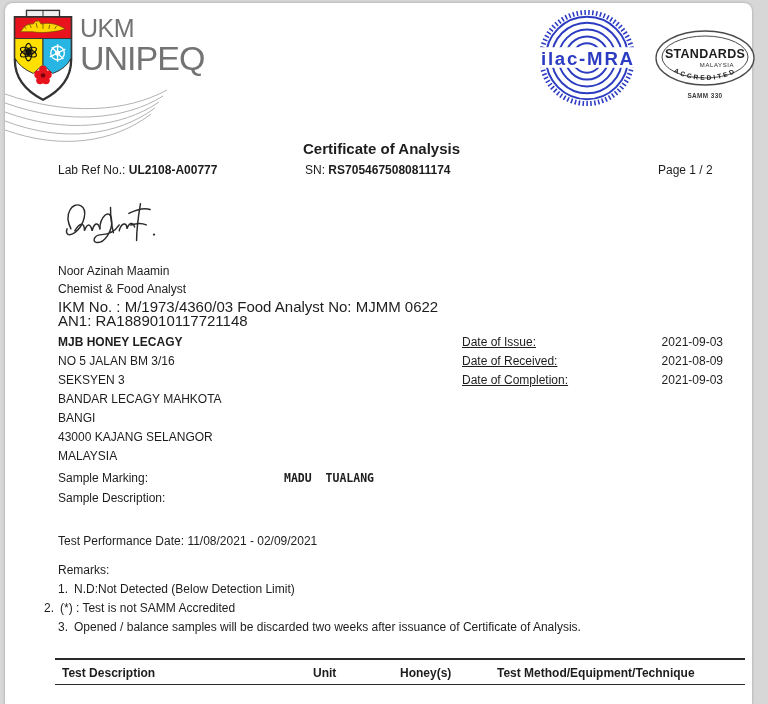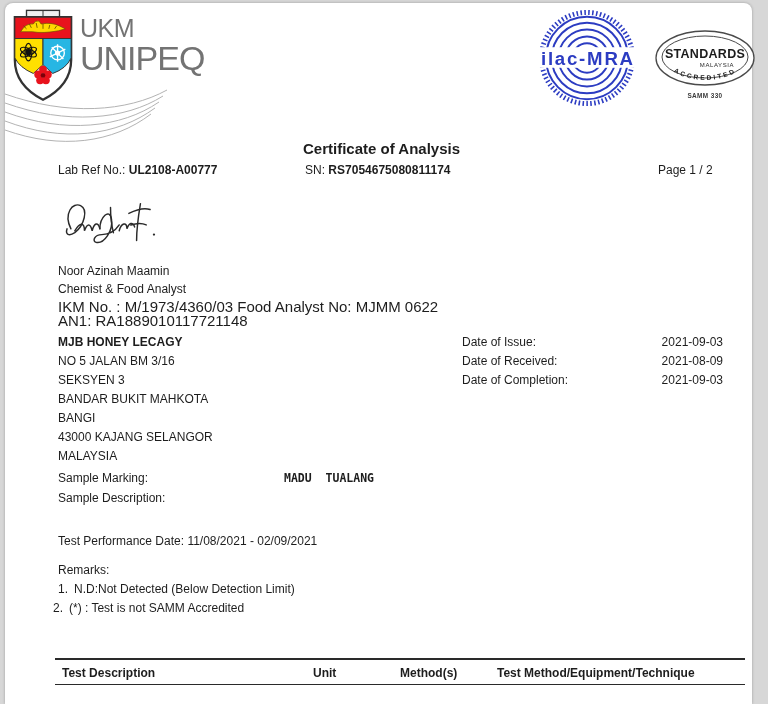--- a/index.html
+++ b/index.html
@@ -18,21 +18,21 @@
   .abs{position:absolute;}
   .t12{font-size:12px;line-height:15px;}
   .t10{font-size:15px;line-height:12px;}
   .b{font-weight:bold;}
   .i{}
   .logo-text{color:#737373;font-weight:normal;letter-spacing:-0.5px;}
   .logo-ukm{font-size:25px;line-height:26px;}
   .logo-unipeq{font-size:34px;line-height:34px;letter-spacing:-1px;}
   .title{width:753px;text-align:center;font-size:15px;font-weight:bold;}
   .mono-val{font-family:"DejaVu Sans Mono", monospace;font-weight:bold;font-size:11.5px;white-space:pre;padding-left:44px;}
-  .date-label{left:457px;width:120px;}
+  .date-label{left:457px;width:120px;text-decoration:underline;}
   .date-value{left:560px;width:158px;text-align:right;}
   .rule{border-top:2.5px solid #2a2a2a;width:690px;height:0;}
   .rule-thin{border-top:1.8px solid #2a2a2a;width:690px;height:0;}
   .rem-num{display:inline-block;width:16px;}
   svg text{font-family:"Liberation Sans", sans-serif;}
 </style>
 </head>
 <body>
 
 <div class="page">
@@ -137,21 +137,21 @@
   </svg>
 
   <div class="abs t12" style="left:53px;top:261px">Noor Azinah Maamin</div>
   <div class="abs t12" style="left:53px;top:279px">Chemist &amp; Food Analyst</div>
   <div class="abs t10" style="left:53px;top:298px">IKM No. : M/1973/4360/03 Food Analyst No: MJMM 0622</div>
   <div class="abs t10" style="left:53px;top:312px">AN1: RA1889010117721148</div>
 
   <div class="abs t12 b" style="left:53px;top:332px">MJB HONEY LECAGY</div>
   <div class="abs t12" style="left:53px;top:351px">NO 5 JALAN BM 3/16</div>
   <div class="abs t12" style="left:53px;top:370px">SEKSYEN 3</div>
-  <div class="abs t12" style="left:53px;top:389px">BANDAR BUKIT MAHKOTA</div>
+  <div class="abs t12" style="left:53px;top:389px">BANDAR LECAGY MAHKOTA</div>
   <div class="abs t12" style="left:53px;top:408px">BANGI</div>
   <div class="abs t12" style="left:53px;top:427px">43000 KAJANG SELANGOR</div>
   <div class="abs t12" style="left:53px;top:446px">MALAYSIA</div>
 
   <div class="abs t12 date-label" style="top:332px">Date of Issue:</div>
   <div class="abs t12 date-value" style="top:332px">2021-09-03</div>
   <div class="abs t12 date-label" style="top:351px">Date of Received:</div>
   <div class="abs t12 date-value" style="top:351px">2021-08-09</div>
   <div class="abs t12 date-label" style="top:370px">Date of Completion:</div>
   <div class="abs t12 date-value" style="top:370px">2021-09-03</div>
@@ -159,24 +159,27 @@
   <div class="abs t12" style="left:53px;top:468px">Sample Marking:</div>
   <div class="abs mono-val" style="left:235px;top:468px">MADU  TUALANG</div>
   <div class="abs t12" style="left:53px;top:488px">Sample Description:</div>
 
   <div class="abs t12" style="left:53px;top:531px">Test Performance Date: 11/08/2021 - 02/09/2021</div>
 
   <div class="abs t12 i" style="left:53px;top:560px">Remarks:</div>
   <div class="abs t12 i" style="left:53px;top:579px">
     <span class="rem-num">1.</span><span>N.D:Not Detected (Below Detection Limit)</span>
   </div>
-  <div class="abs t12 i" style="left:48px;top:598px">
+  <div class="abs t12 i" style="left:39px;top:598px">
     <span class="rem-num">2.</span><span>(*) : Test is not SAMM Accredited</span>
+  </div>
+  <div class="abs t12 i" style="left:53px;top:617px">
+    <span class="rem-num">3.</span><span>Opened / balance samples will be discarded two weeks after issuance of Certificate of Analysis.</span>
   </div>
 
   <div class="abs rule" style="left:50px;top:655px"></div>
   <div class="abs t12 b" style="left:57px;top:663px">Test Description</div>
   <div class="abs t12 b" style="left:308px;top:663px">Unit</div>
-  <div class="abs t12 b" style="left:395px;top:663px">Method(s)</div>
+  <div class="abs t12 b" style="left:395px;top:663px">Honey(s)</div>
   <div class="abs t12 b" style="left:492px;top:663px">Test Method/Equipment/Technique</div>
   <div class="abs rule-thin" style="left:50px;top:681px"></div>
 
 </div>
 
 </body></html>

